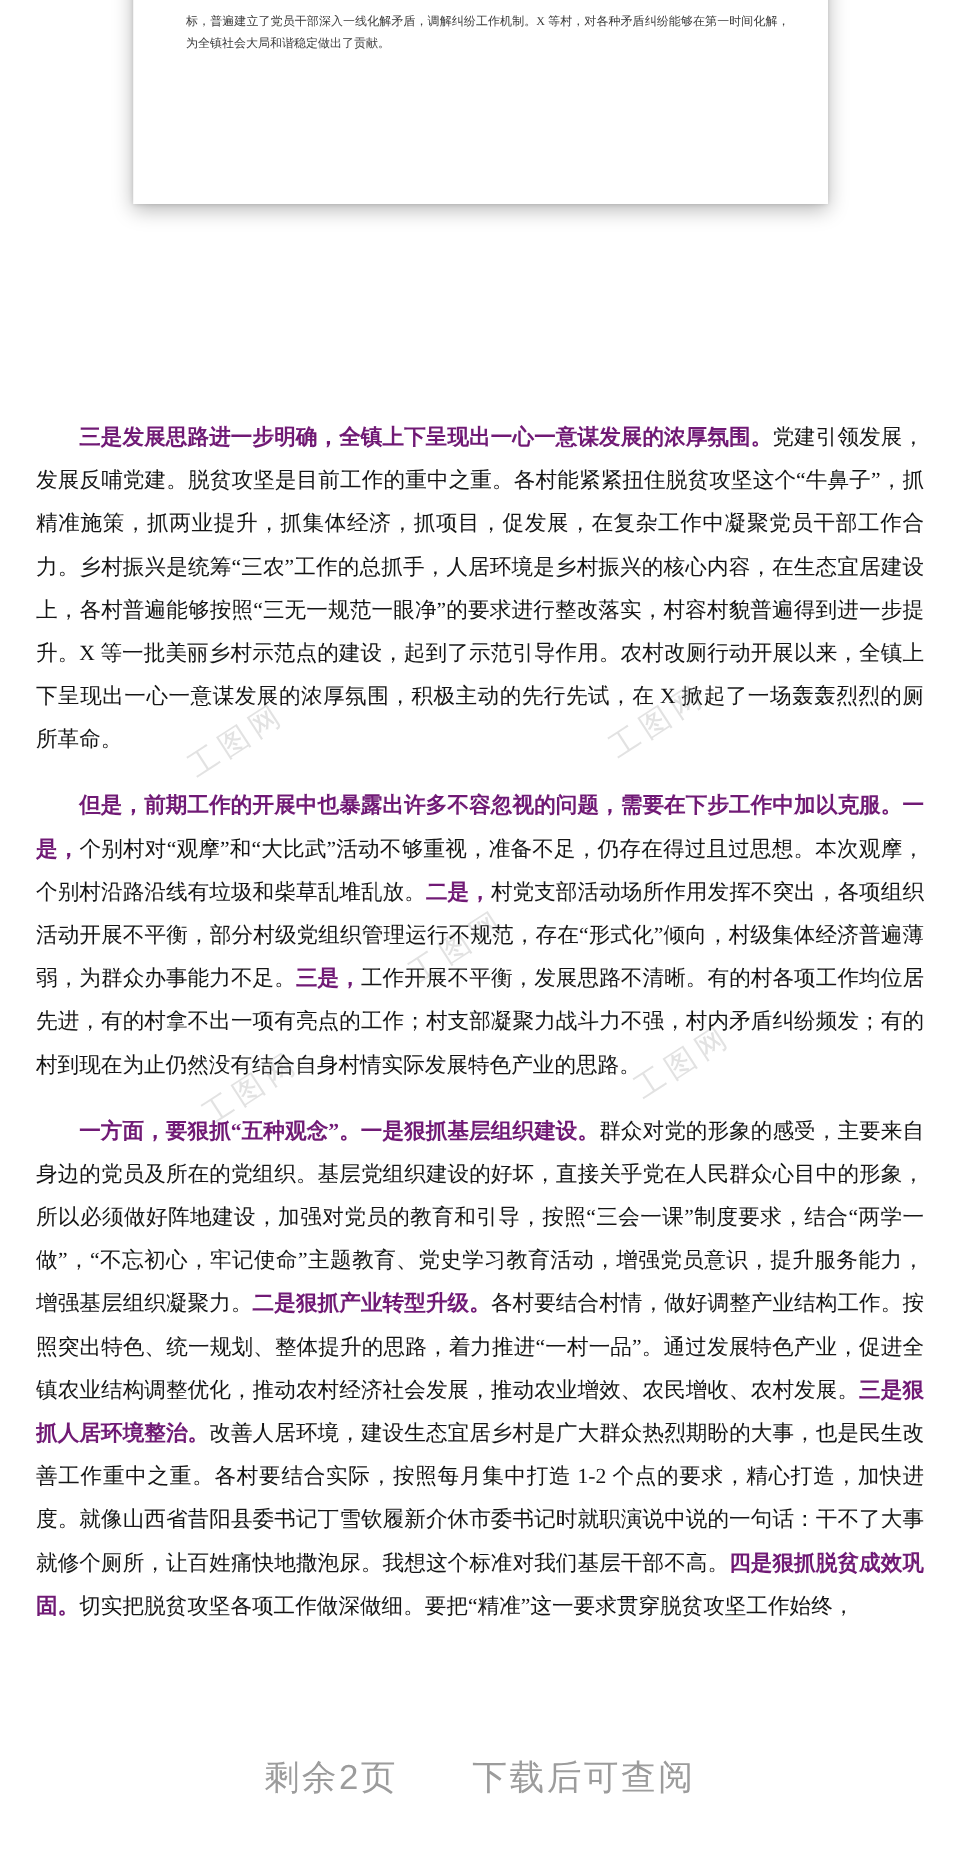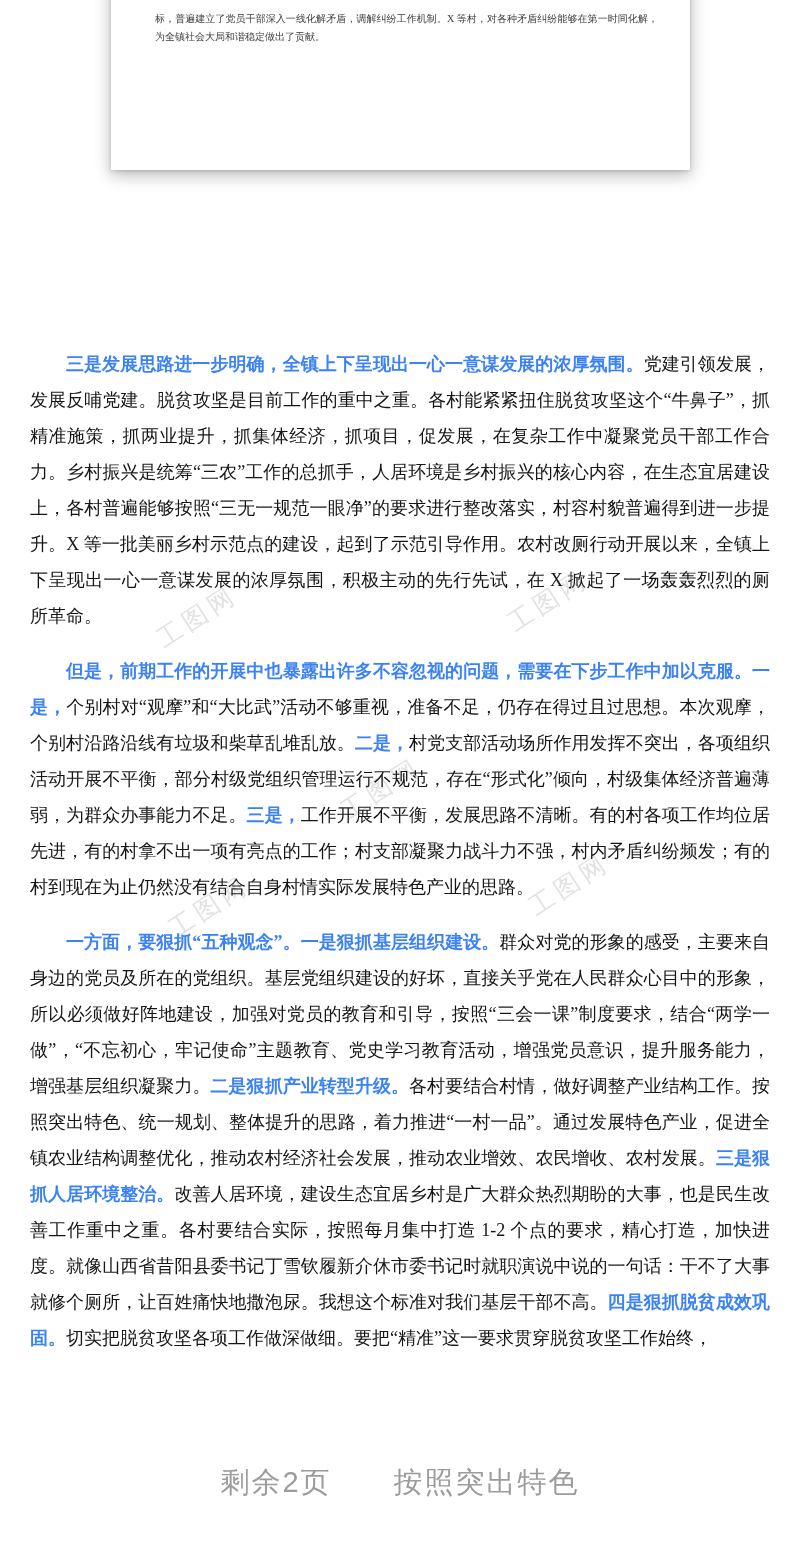--- a/index.html
+++ b/index.html
@@ -31,21 +31,21 @@
   .content {
     position: absolute; left: 30px; top: 346px;
     width: 740px; height: 1105px; overflow: hidden;
   }
   p.para {
     margin: 0 0 19px 0;
     font-size: 18px; line-height: 36px;
     color: #151515; text-align: justify;
     text-indent: 2em;
   }
-  p.para span.bold { font-weight: 700; color: #3b82f6; }
+  p.para span.bold { font-weight: 700; color: #701a75; }
 
   
   .wm {
     position: absolute;
     transform: rotate(-33deg);
     font-family: "Liberation Sans", "DejaVu Sans", sans-serif;
     font-size: 25px; letter-spacing: 5px;
     color: rgba(150,150,150,0.28);
     white-space: nowrap; pointer-events: none;
   }
@@ -78,15 +78,15 @@
   <div class="wm wm3">工图网</div>
   <div class="wm wm4">工图网</div>
   <div class="wm wm5">工图网</div>
 
   <div id="paragraphs" class="content">
       <p class="para"><span class="bold">三是发展思路进一步明确，全镇上下呈现出一心一意谋发展的浓厚氛围。</span><span>党建引领发展，发展反哺党建。脱贫攻坚是目前工作的重中之重。各村能紧紧扭住脱贫攻坚这个“牛鼻子”，抓精准施策，抓两业提升，抓集体经济，抓项目，促发展，在复杂工作中凝聚党员干部工作合力。乡村振兴是统筹“三农”工作的总抓手，人居环境是乡村振兴的核心内容，在生态宜居建设上，各村普遍能够按照“三无一规范一眼净”的要求进行整改落实，村容村貌普遍得到进一步提升。X 等一批美丽乡村示范点的建设，起到了示范引导作用。农村改厕行动开展以来，全镇上下呈现出一心一意谋发展的浓厚氛围，积极主动的先行先试，在 X 掀起了一场轰轰烈烈的厕所革命。</span></p>
       <p class="para"><span class="bold">但是，前期工作的开展中也暴露出许多不容忽视的问题，需要在下步工作中加以克服。</span><span class="bold">一是，</span><span>个别村对“观摩”和“大比武”活动不够重视，准备不足，仍存在得过且过思想。本次观摩，个别村沿路沿线有垃圾和柴草乱堆乱放。</span><span class="bold">二是，</span><span>村党支部活动场所作用发挥不突出，各项组织活动开展不平衡，部分村级党组织管理运行不规范，存在“形式化”倾向，村级集体经济普遍薄弱，为群众办事能力不足。</span><span class="bold">三是，</span><span>工作开展不平衡，发展思路不清晰。有的村各项工作均位居先进，有的村拿不出一项有亮点的工作；村支部凝聚力战斗力不强，村内矛盾纠纷频发；有的村到现在为止仍然没有结合自身村情实际发展特色产业的思路。</span></p>
       <p class="para"><span class="bold">一方面，要狠抓“五种观念”。一是狠抓基层组织建设。</span><span>群众对党的形象的感受，主要来自身边的党员及所在的党组织。基层党组织建设的好坏，直接关乎党在人民群众心目中的形象，所以必须做好阵地建设，加强对党员的教育和引导，按照“三会一课”制度要求，结合“两学一做”，“不忘初心，牢记使命”主题教育、党史学习教育活动，增强党员意识，提升服务能力，增强基层组织凝聚力。</span><span class="bold">二是狠抓产业转型升级。</span><span>各村要结合村情，做好调整产业结构工作。按照突出特色、统一规划、整体提升的思路，着力推进“一村一品”。通过发展特色产业，促进全镇农业结构调整优化，推动农村经济社会发展，推动农业增效、农民增收、农村发展。</span><span class="bold">三是狠抓人居环境整治。</span><span>改善人居环境，建设生态宜居乡村是广大群众热烈期盼的大事，也是民生改善工作重中之重。各村要结合实际，按照每月集中打造 1-2 个点的要求，精心打造，加快进度。就像山西省昔阳县委书记丁雪钦履新介休市委书记时就职演说中说的一句话：干不了大事就修个厕所，让百姓痛快地撒泡尿。我想这个标准对我们基层干部不高。</span><span class="bold">四是狠抓脱贫成效巩固。</span><span>切实把脱贫攻坚各项工作做深做细。要把“精准”这一要求贯穿脱贫攻坚工作始终，</span></p>
     </div>
 
-  <div class="footer-note">剩余2页　　按照突出特色</div>
+  <div class="footer-note">剩余2页　　下载后可查阅</div>
 
 </div>
 
 </body></html>

